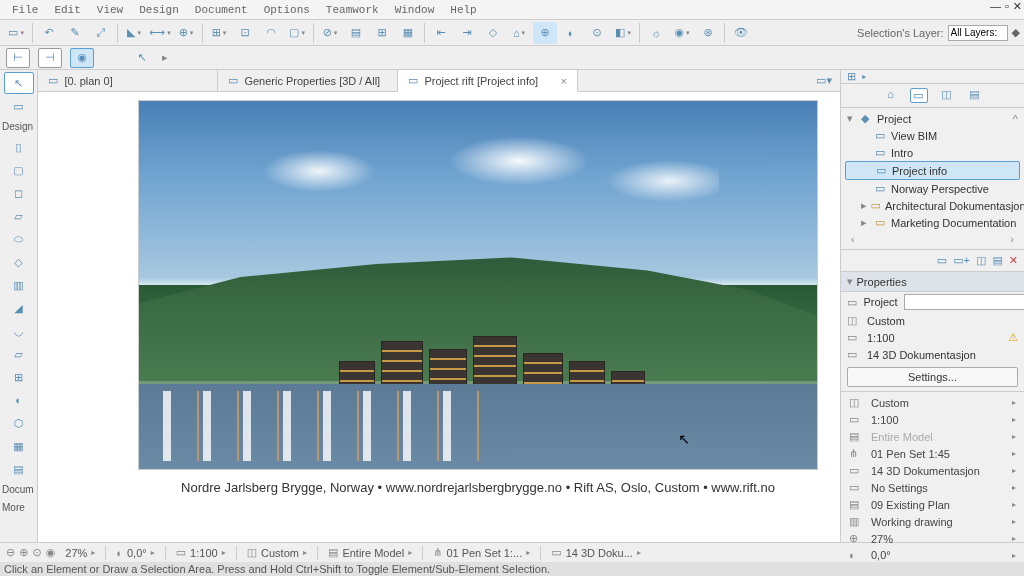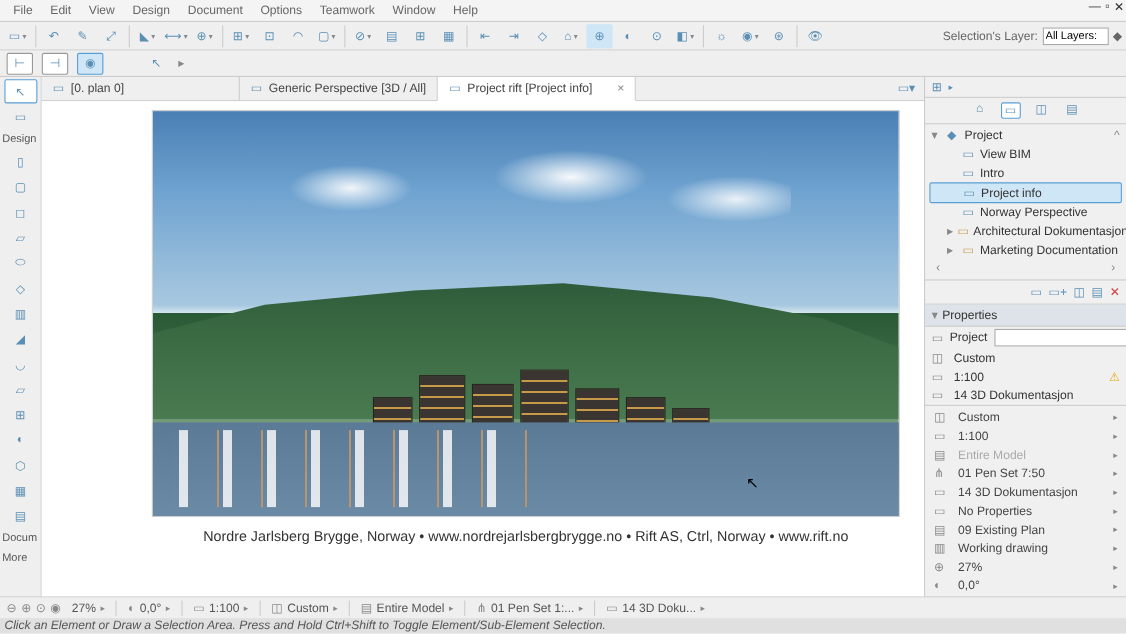--- a/index.html
+++ b/index.html
@@ -1,19 +1,19 @@
 <!DOCTYPE html>
 <html><head>
 <meta charset="utf-8">
 <style>
 * { margin: 0; padding: 0; box-sizing: border-box; font-family: Tahoma, Arial, sans-serif; font-size: 11px; }
 body { background: #e8e8e8; width: 1024px; height: 576px; overflow: hidden; color: #333; }
 
 .menubar { background: #f4f4f4; height: 20px; display: flex; align-items: center; padding: 0 4px; border-bottom: 1px solid #ccc; }
-.menubar span { padding: 2px 8px; color: #666; cursor: default; }
+.menubar span { padding: 2px 8px; color: #666; cursor: default; font-family: Liberation Mono, monospace; }
 
 .toprow { display: flex; align-items: center; height: 26px; background: #efefef; border-bottom: 1px solid #ccc; padding: 0 4px; gap: 2px; }
 .toprow .tbtn { width: 24px; height: 22px; display: flex; align-items: center; justify-content: center; color: #5a8fb5; border-radius: 2px; }
 .toprow .sep { width: 1px; height: 20px; background: #ccc; margin: 0 2px; }
 .toprow .drop::after { content: "▾"; font-size: 7px; color: #888; margin-left: 2px; }
 .layersel { margin-left: auto; color: #666; font-size: 10px; display:flex; align-items:center; gap:4px;}
 .layersel input { width: 60px; height: 16px; font-size: 10px; border:1px solid #aaa; padding:0 2px;}
 
 .winctrls { position: absolute; top: 0; right: 2px; display: flex; gap: 4px; font-size: 11px; color: #333;}
 .winctrls span { cursor: default; }
@@ -78,21 +78,21 @@
 .rp-li .ric { color:#888; width:14px;}
 .rp-li .chev { margin-left:auto; color:#888; font-size:8px;}
 .rp-li.dis { color:#aaa;}
 
 .bottombar { height: 20px; background: #efefef; border-top: 1px solid #ccc; display: flex; align-items: center; padding: 0 6px; gap: 10px; }
 .bottombar .bgrp { display:flex; align-items:center; gap:4px; color:#555;}
 .bottombar .bsep { width:1px; height:14px; background:#ccc;}
 .bottombar .zic { color:#888;}
 .bottombar .chev { color:#888; font-size:8px;}
 
-.statusbar { height: 14px; background: #e0e0e0; padding: 0 4px; font-size: 10px; color: #555; display:flex; align-items:center;font-style:italic;}
+.statusbar { height: 14px; background: #e0e0e0; padding: 0 4px; font-size: 10px; color: #555; display:flex; align-items:center;}
 </style>
 </head>
 <body>
 
 <div class="winctrls">
   <span>—</span>
   <span>▫</span>
   <span>✕</span>
 </div>
 
@@ -184,21 +184,21 @@
   </div>
 
   <div class="centerarea">
     <div class="tabstrip">
       <div class="tab">
         <span class="ticon">▭</span>
         <span>[0. plan 0]</span>
       </div>
       <div class="tab">
         <span class="ticon">▭</span>
-        <span>Generic Perspective [3D / All]</span>
+        <span>Generic Properties [3D / All]</span>
       </div>
       <div class="tab active">
         <span class="ticon">▭</span>
         <span>Project rift [Project info]</span>
         <span class="close">×</span>
       </div>
       <div class="tabdrop">▭▾</div>
     </div>
 
     <div class="canvas">
@@ -210,21 +210,21 @@
           <div class="bldg" style="width:42px;height:90px"></div>
           <div class="bldg" style="width:38px;height:82px"></div>
           <div class="bldg" style="width:44px;height:95px"></div>
           <div class="bldg" style="width:40px;height:78px"></div>
           <div class="bldg" style="width:36px;height:70px"></div>
           <div class="bldg" style="width:34px;height:60px"></div>
         </div>
         <div class="water"></div>
         <div class="marina"></div>
       </div>
-      <div class="caption">Nordre Jarlsberg Brygge, Norway • www.nordrejarlsbergbrygge.no • Rift AS, Ctrl, Norway • www.rift.no</div>
+      <div class="caption">Nordre Jarlsberg Brygge, Norway • www.nordrejarlsbergbrygge.no • Rift AS, Oslo, Custom • www.rift.no</div>
       <div class="cursor">↖</div>
     </div>
   </div>
 
   <div class="rightpanel">
     <div class="rp-top">
       <span>⊞</span>
       <span style="font-size:8px;">▸</span>
     </div>
     <div class="rp-tabicons">
@@ -293,50 +293,51 @@
       </div>
     <div class="rp-row">
         <span class="ric">▭</span>
         <span>1:100</span>
         <span class="warn">⚠</span>
       </div>
     <div class="rp-row">
         <span class="ric">▭</span>
         <span>14 3D Dokumentasjon</span>
       </div>
+    <div class="rp-btn">Settings...</div>
 
     <div class="rp-list">
       <div class="rp-li">
           <span class="ric">◫</span>
           <span>Custom</span>
           <span class="chev">▸</span>
         </div>
       <div class="rp-li">
           <span class="ric">▭</span>
           <span>1:100</span>
           <span class="chev">▸</span>
         </div>
       <div class="rp-li dis">
           <span class="ric">▤</span>
           <span>Entire Model</span>
           <span class="chev">▸</span>
         </div>
       <div class="rp-li">
           <span class="ric">⋔</span>
-          <span>01 Pen Set 7:50</span>
+          <span>01 Pen Set 1:45</span>
           <span class="chev">▸</span>
         </div>
       <div class="rp-li">
           <span class="ric">▭</span>
           <span>14 3D Dokumentasjon</span>
           <span class="chev">▸</span>
         </div>
       <div class="rp-li">
           <span class="ric">▭</span>
-          <span>No Properties</span>
+          <span>No Settings</span>
           <span class="chev">▸</span>
         </div>
       <div class="rp-li">
           <span class="ric">▤</span>
           <span>09 Existing Plan</span>
           <span class="chev">▸</span>
         </div>
       <div class="rp-li">
           <span class="ric">▥</span>
           <span>Working drawing</span>

